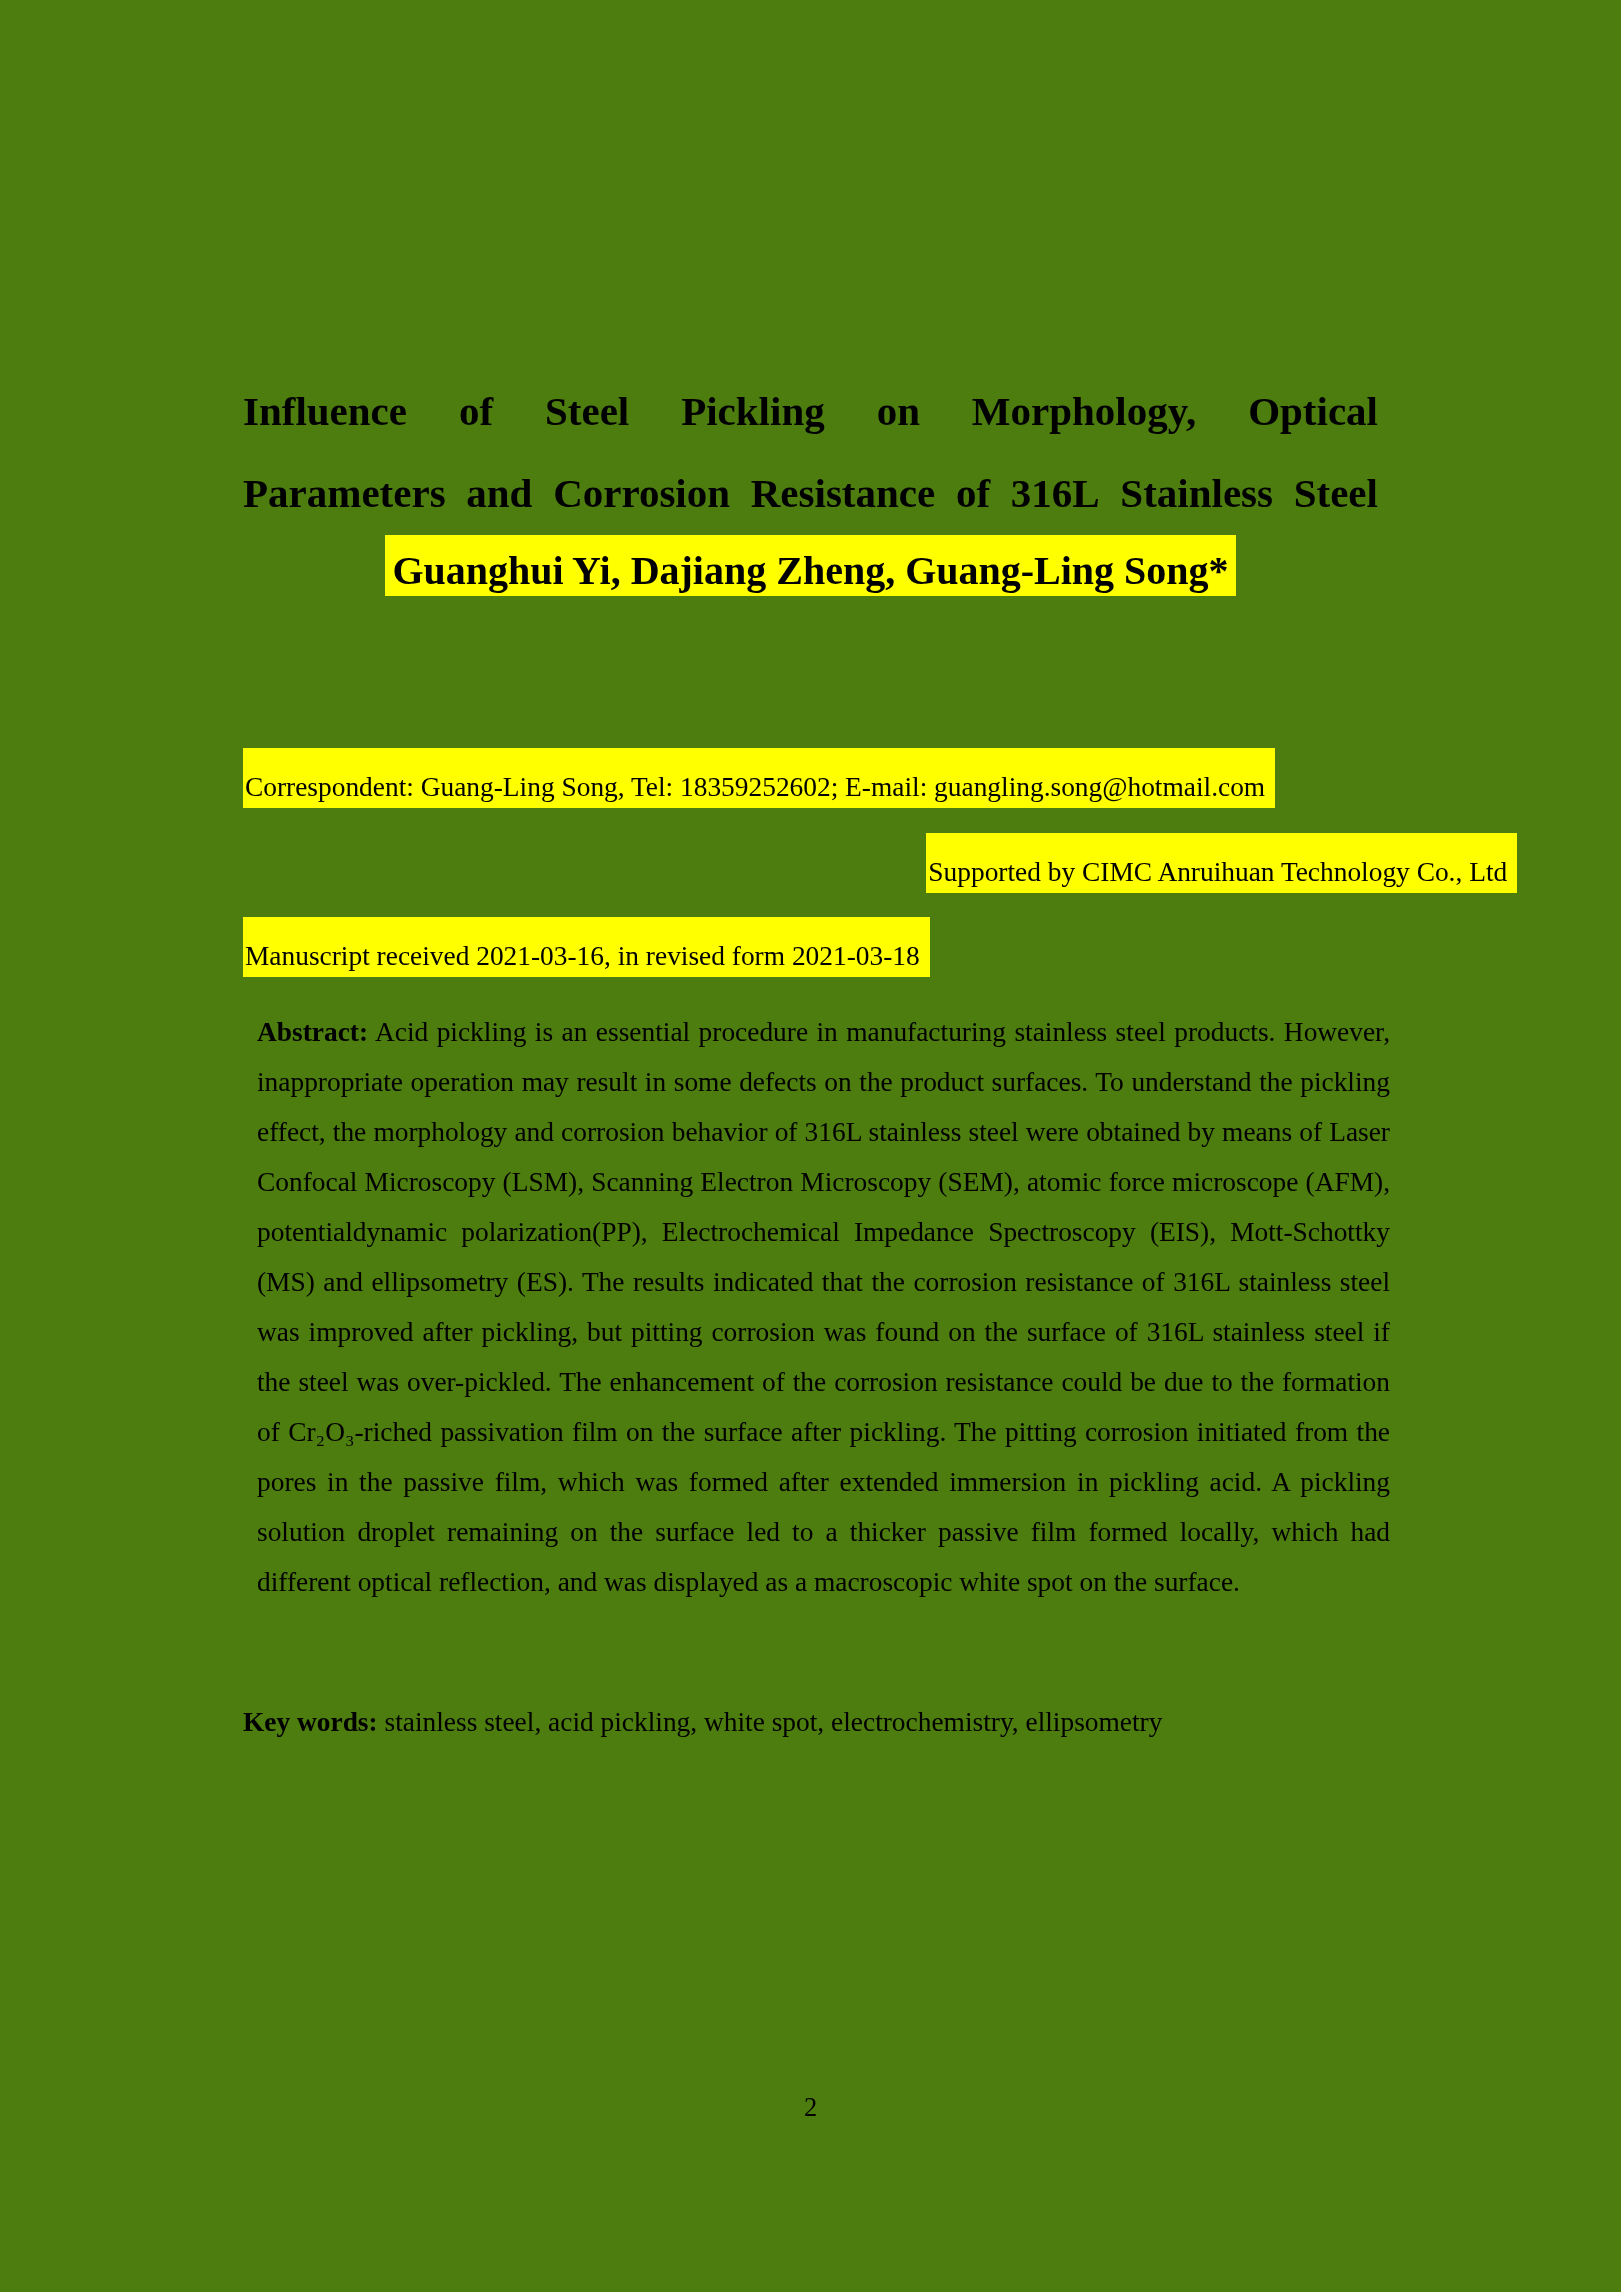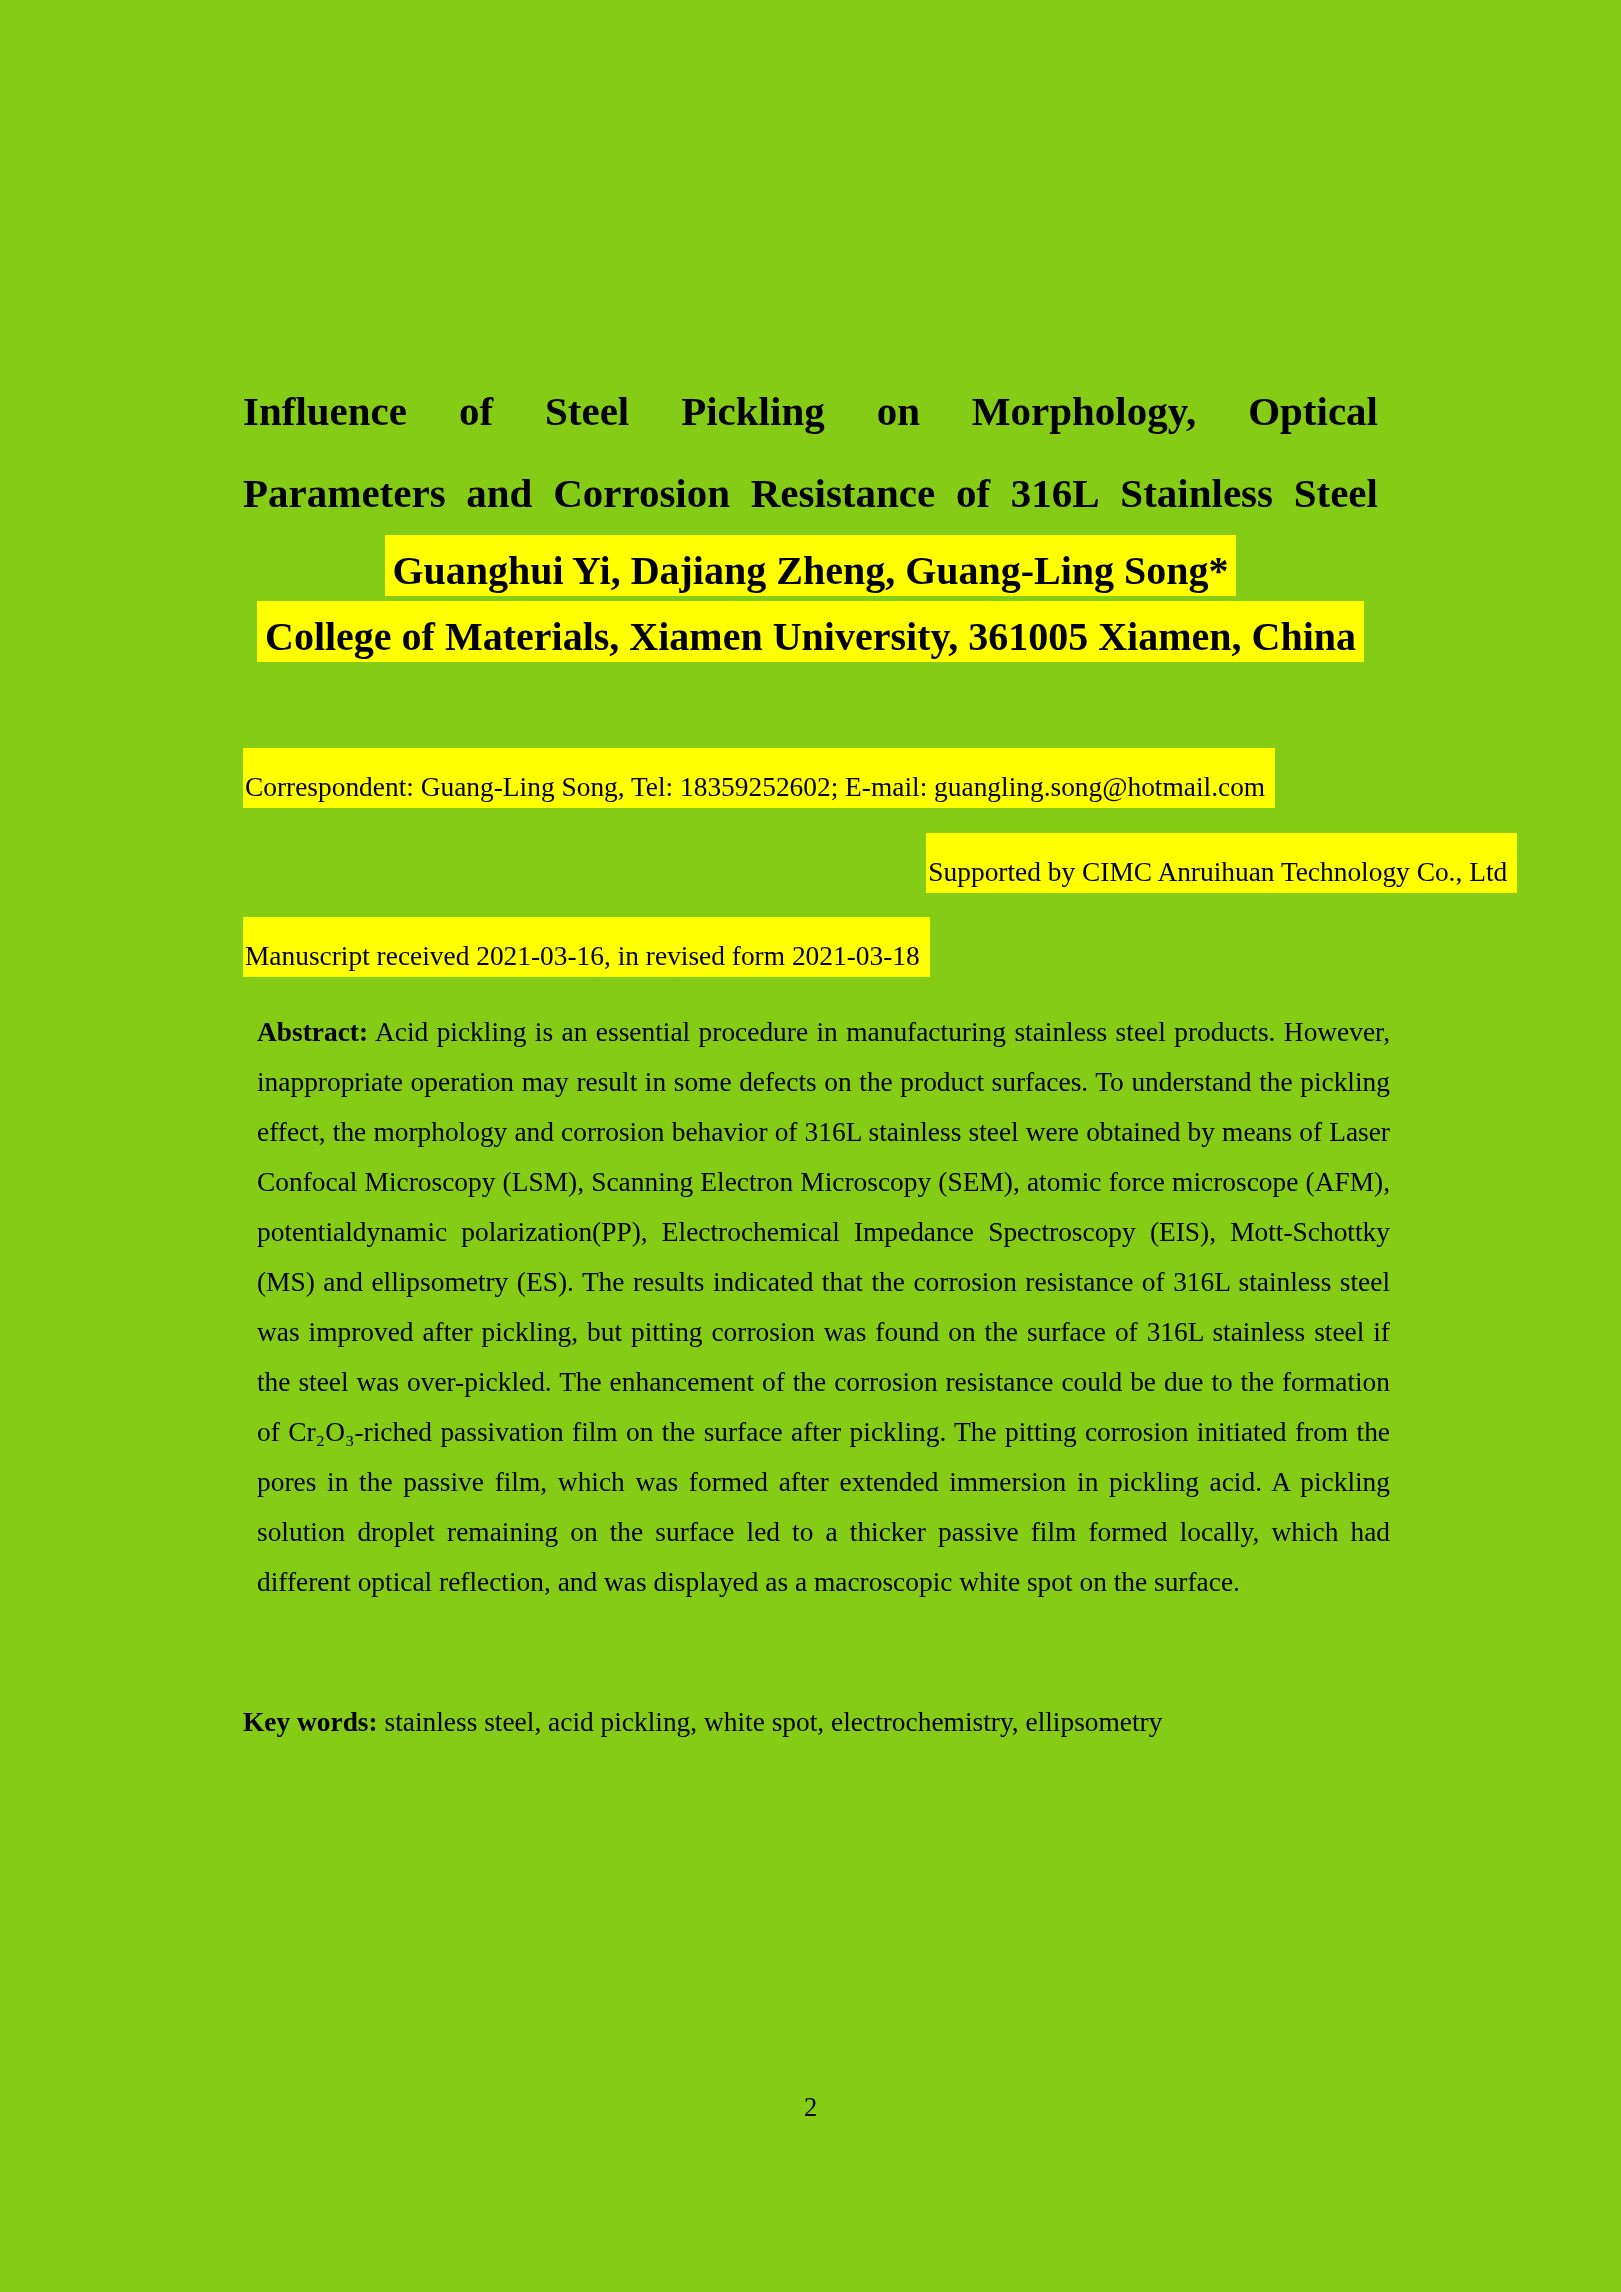--- a/index.html
+++ b/index.html
@@ -4,21 +4,21 @@
 <style>
   html, body {
     margin: 0;
     padding: 0;
     background: #ffffff;
   }
   .page {
     position: relative;
     width: 1621px;
     height: 2293px;
-    background: #84cc16;
+    background: #4d7c0f;
     color: #000000;
     font-family: "Liberation Serif", "DejaVu Serif", serif;
     overflow: hidden;
   }
   
   .title-block {
     position: absolute;
     left: 243px;
     top: 370px;
     width: 1135px;
@@ -121,23 +121,20 @@
         <span>316L</span>
         <span>Stainless</span>
         <span>Steel</span>
       </div>
   </div>
 
   <div class="centered authors-line">
     <span class="hl">Guanghui Yi, Dajiang Zheng, Guang-Ling Song*</span>
   </div>
 
-  <div class="centered affiliation-line">
-    <span class="hl">College of Materials, Xiamen University, 361005 Xiamen, China</span>
-  </div>
 
   <div class="meta-line meta-correspondent">
     <span class="hl">Correspondent: Guang-Ling Song, Tel: 18359252602; E-mail: guangling.song@hotmail.com</span>
   </div>
 
   <div class="meta-line meta-support">
     <span class="hl">Supported by CIMC Anruihuan Technology Co., Ltd</span>
   </div>
 
   <div class="meta-line meta-manuscript">

